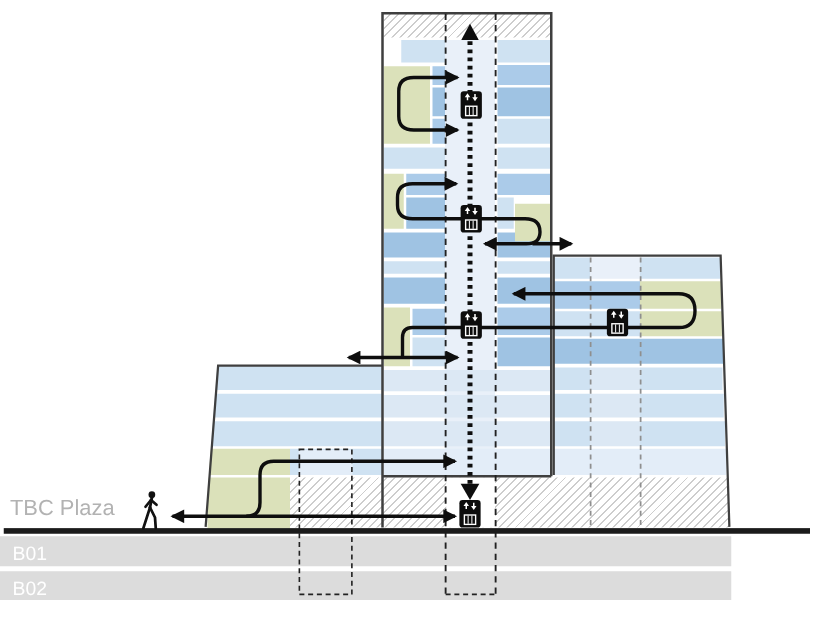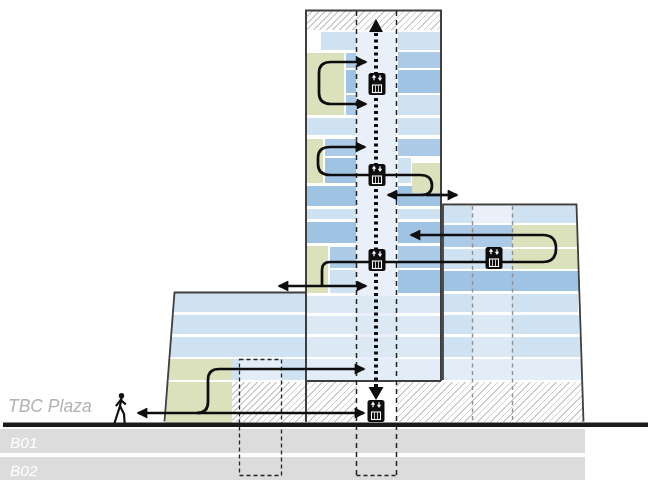--- a/index.html
+++ b/index.html
@@ -1,17 +1,17 @@
 <!DOCTYPE html>
 <html><head>
 <meta charset="utf-8">
 <style>
   html,body{margin:0;padding:0;background:#fff;}
   #canvas{position:relative;width:650px;height:503px;background:#fff;overflow:hidden;
-          font-family:"Liberation Sans", sans-serif;font-style:italic;}
+          font-family:"Liberation Sans", sans-serif;}
   #cells{position:absolute;inset:0;z-index:1;}
   .cell{position:absolute;}
   .hatch{background:repeating-linear-gradient(135deg,#ffffff 0 3.5px,#cdcdcd 3.5px 4.6px);}
   #overlay{position:absolute;inset:0;z-index:2;}
   text{font-family:"Liberation Sans", sans-serif;}
 </style>
 </head>
 <body>
 
 <div id="canvas">

